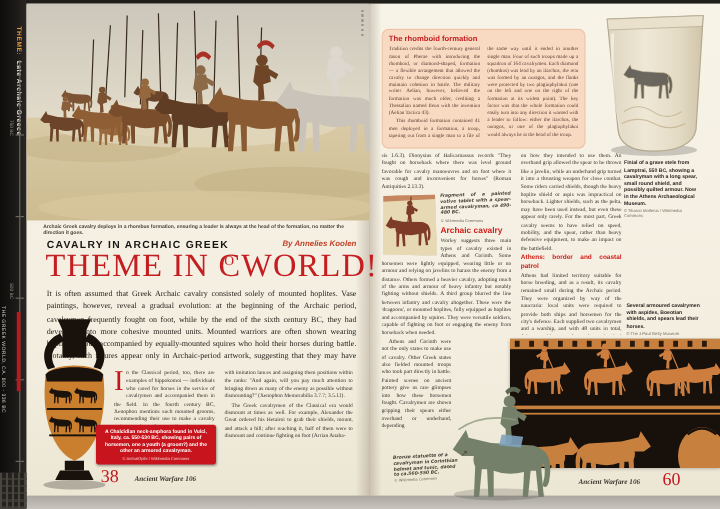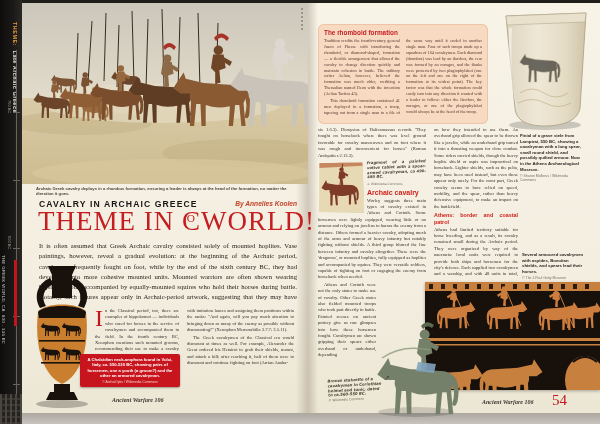--- a/index.html
+++ b/index.html
@@ -180,21 +180,21 @@
         </g>
 
       <ellipse cx="150" cy="170" rx="140" ry="14" fill="#d9c89e" opacity=".7"></ellipse>
     </svg>
   </div>
 
   <div class="abs credit-dashes" style="left:301px;top:6px;width:2px;height:24px;"></div>
 
   <div class="abs hero-cap" style="left:36px;top:186px;width:262px;">Archaic Greek cavalry deploys in a rhombus formation, ensuring a leader is always at the head of the formation, no matter the direction it goes.</div>
 
-  <div class="abs kicker" style="left:39px;top:199px;width:200px;">CAVALRY IN ARCHAIC GREECE</div>
+  <div class="abs kicker" style="left:39px;top:199px;width:200px;">CAVALRY IN ARCHAIC GREEK</div>
   <div class="abs byline" style="left:197px;top:200px;width:100px;">By Annelies Koolen</div>
 
   <div class="abs title" style="left:38px;top:206px;width:262px;">
     <span>THEME IN </span><span class="co"><span>C</span><span class="o">O</span></span><span>WORLD!</span>
   </div>
 
   <div class="abs standfirst" style="left:39px;top:241px;width:258px;height:64px;overflow:hidden;">It is often assumed that Greek Archaic cavalry consisted solely of mounted hoplites. Vase paintings, however, reveal a gradual evolution: at the beginning of the Archaic period, cavalrymen frequently fought on foot, while by the end of the sixth century BC, they had developed into more cohesive mounted units. Mounted warriors are often shown wearing hoplite armour, accompanied by equally-mounted squires who hold their horses during battle. Notably, such figures appear only in Archaic-period artwork, suggesting that they may have been unique to this era.</div>
 
   <div class="abs body-col" style="left:95px;top:308px;width:84px;height:78px;overflow:hidden;">
     <span class="dropcap">I</span>
@@ -226,21 +226,21 @@
       <path d="M30,120 h16 v8 h-16 Z" fill="#19110b"></path>
       <path d="M26,128 h24 l4,8 h-32 Z" fill="#19110b"></path>
     </svg>
   </div>
 
   <div class="abs cap-box" style="left:80px;top:354px;width:92px;">
     <div class="t">A Chalcidian neck-amphora found in Vulci, Italy, ca. 550-530 BC, showing pairs of horsemen, one a youth (a groom?) and the other an armored cavalryman.</div>
     <div class="c">© ArchaiOptix / Wikimedia Commons</div>
   </div>
 
-  <div class="abs folio-num" style="left:84px;top:372px;">38</div>
+  <div class="abs folio-num" style="left:84px;top:390px;">38</div>
   <div class="abs folio-mag" style="left:112px;top:397px;">Ancient Warfare 106</div>
 
   <div class="abs pink-box" style="left:318px;top:24px;width:158px;height:90px;overflow:hidden;">
     <div class="bt">The rhomboid formation</div>
     <div style="display:flex;gap:6px;">
       <div class="pink-col" style="width:76px;height:78px;overflow:hidden;">
         <p>Tradition credits the fourth-century general Jason of Pherae with introducing the rhomboid, or diamond-shaped, formation — a flexible arrangement that allowed the cavalry to change direction quickly and maintain cohesion in battle. The military writer Aelian, however, believed the formation was much older, crediting a Thessalian named Ileon with the invention (Aelian Tactica 43).</p>
         <p class="indent">This rhomboid formation contained 41 men deployed in a formation, a troop, tapering out from a single man to a file of three, five, seven, and then nine men, then narrowing down</p>
       </div>
       <div class="pink-col" style="width:76px;height:78px;overflow:hidden;">
@@ -364,15 +364,15 @@
       <path d="M55,4 q6,-7 13,-1 l-2,3 q-5,-4 -9,1 Z" fill="#5c6852"></path>
     </svg>
   </div>
   <div class="abs" style="left:328px;top:378px;width:56px;transform:rotate(-3deg);">
     <div class="hand-cap">Bronze statuette of a cavalryman in Corinthian helmet and tunic, dated to ca.560-550 BC.</div>
     <div class="hand-credit">© Wikimedia Commons</div>
   </div>
   <div class="abs arrow" style="left:384px;top:374px;">↗</div>
 
   <div class="abs folio-mag" style="left:482px;top:399px;">Ancient Warfare 106</div>
-  <div class="abs folio-num" style="left:552px;top:392px;">54</div>
+  <div class="abs folio-num" style="left:552px;top:392px;">60</div>
 
 </div>
 
 </body></html>

